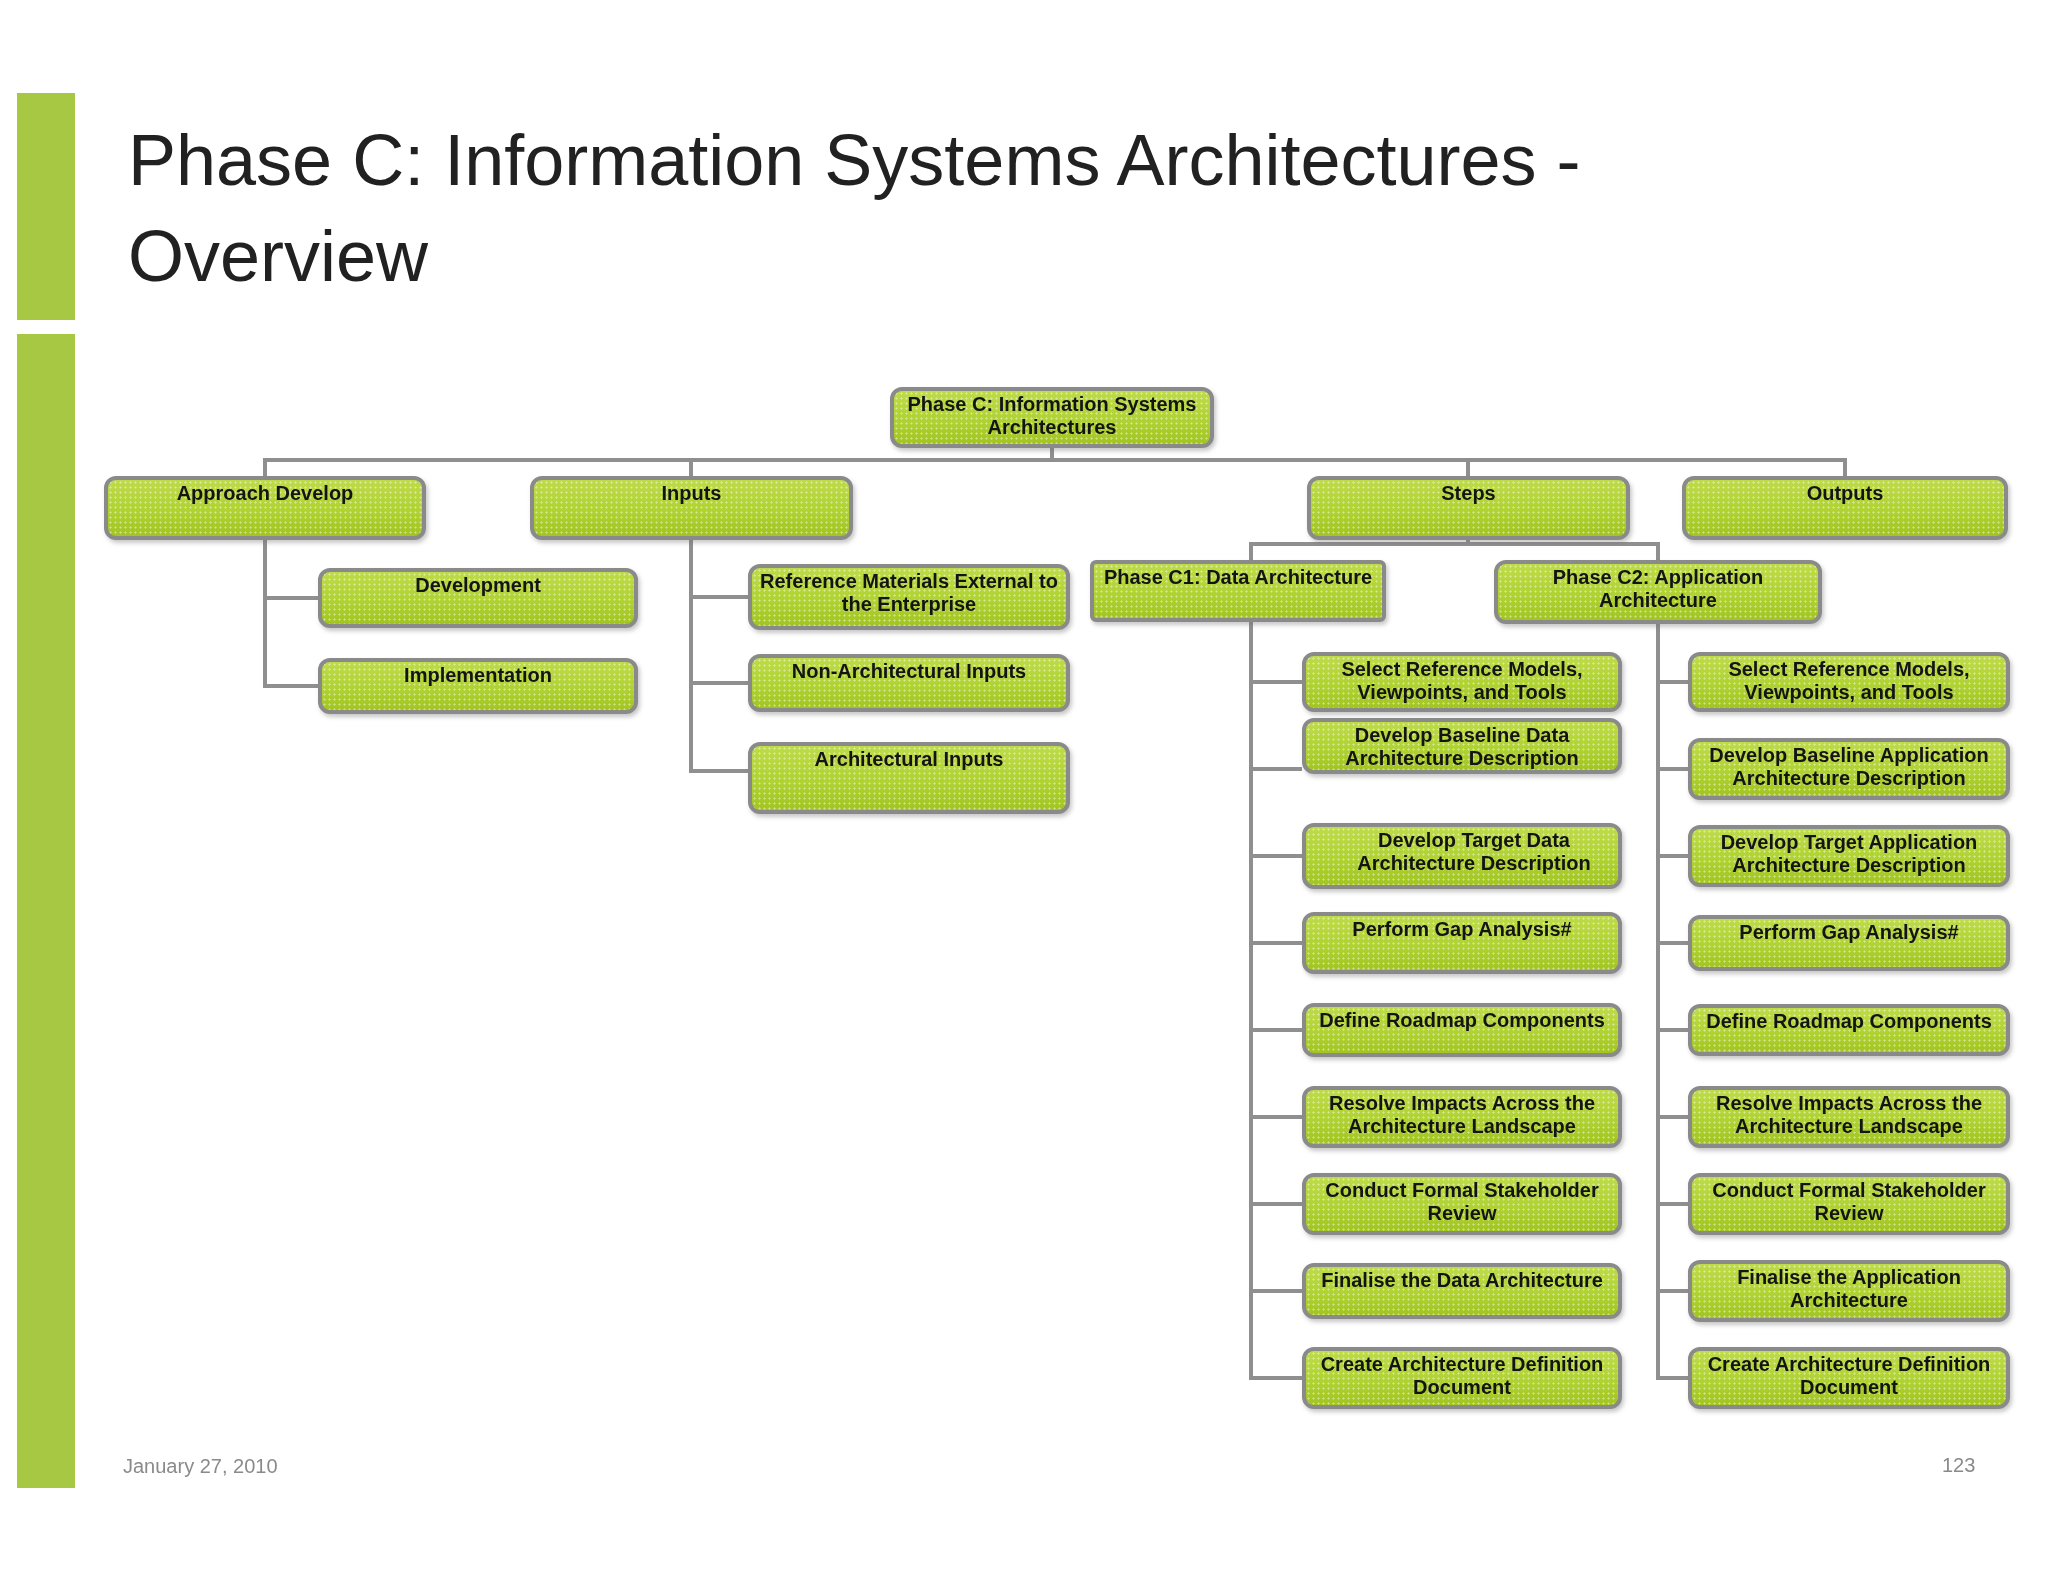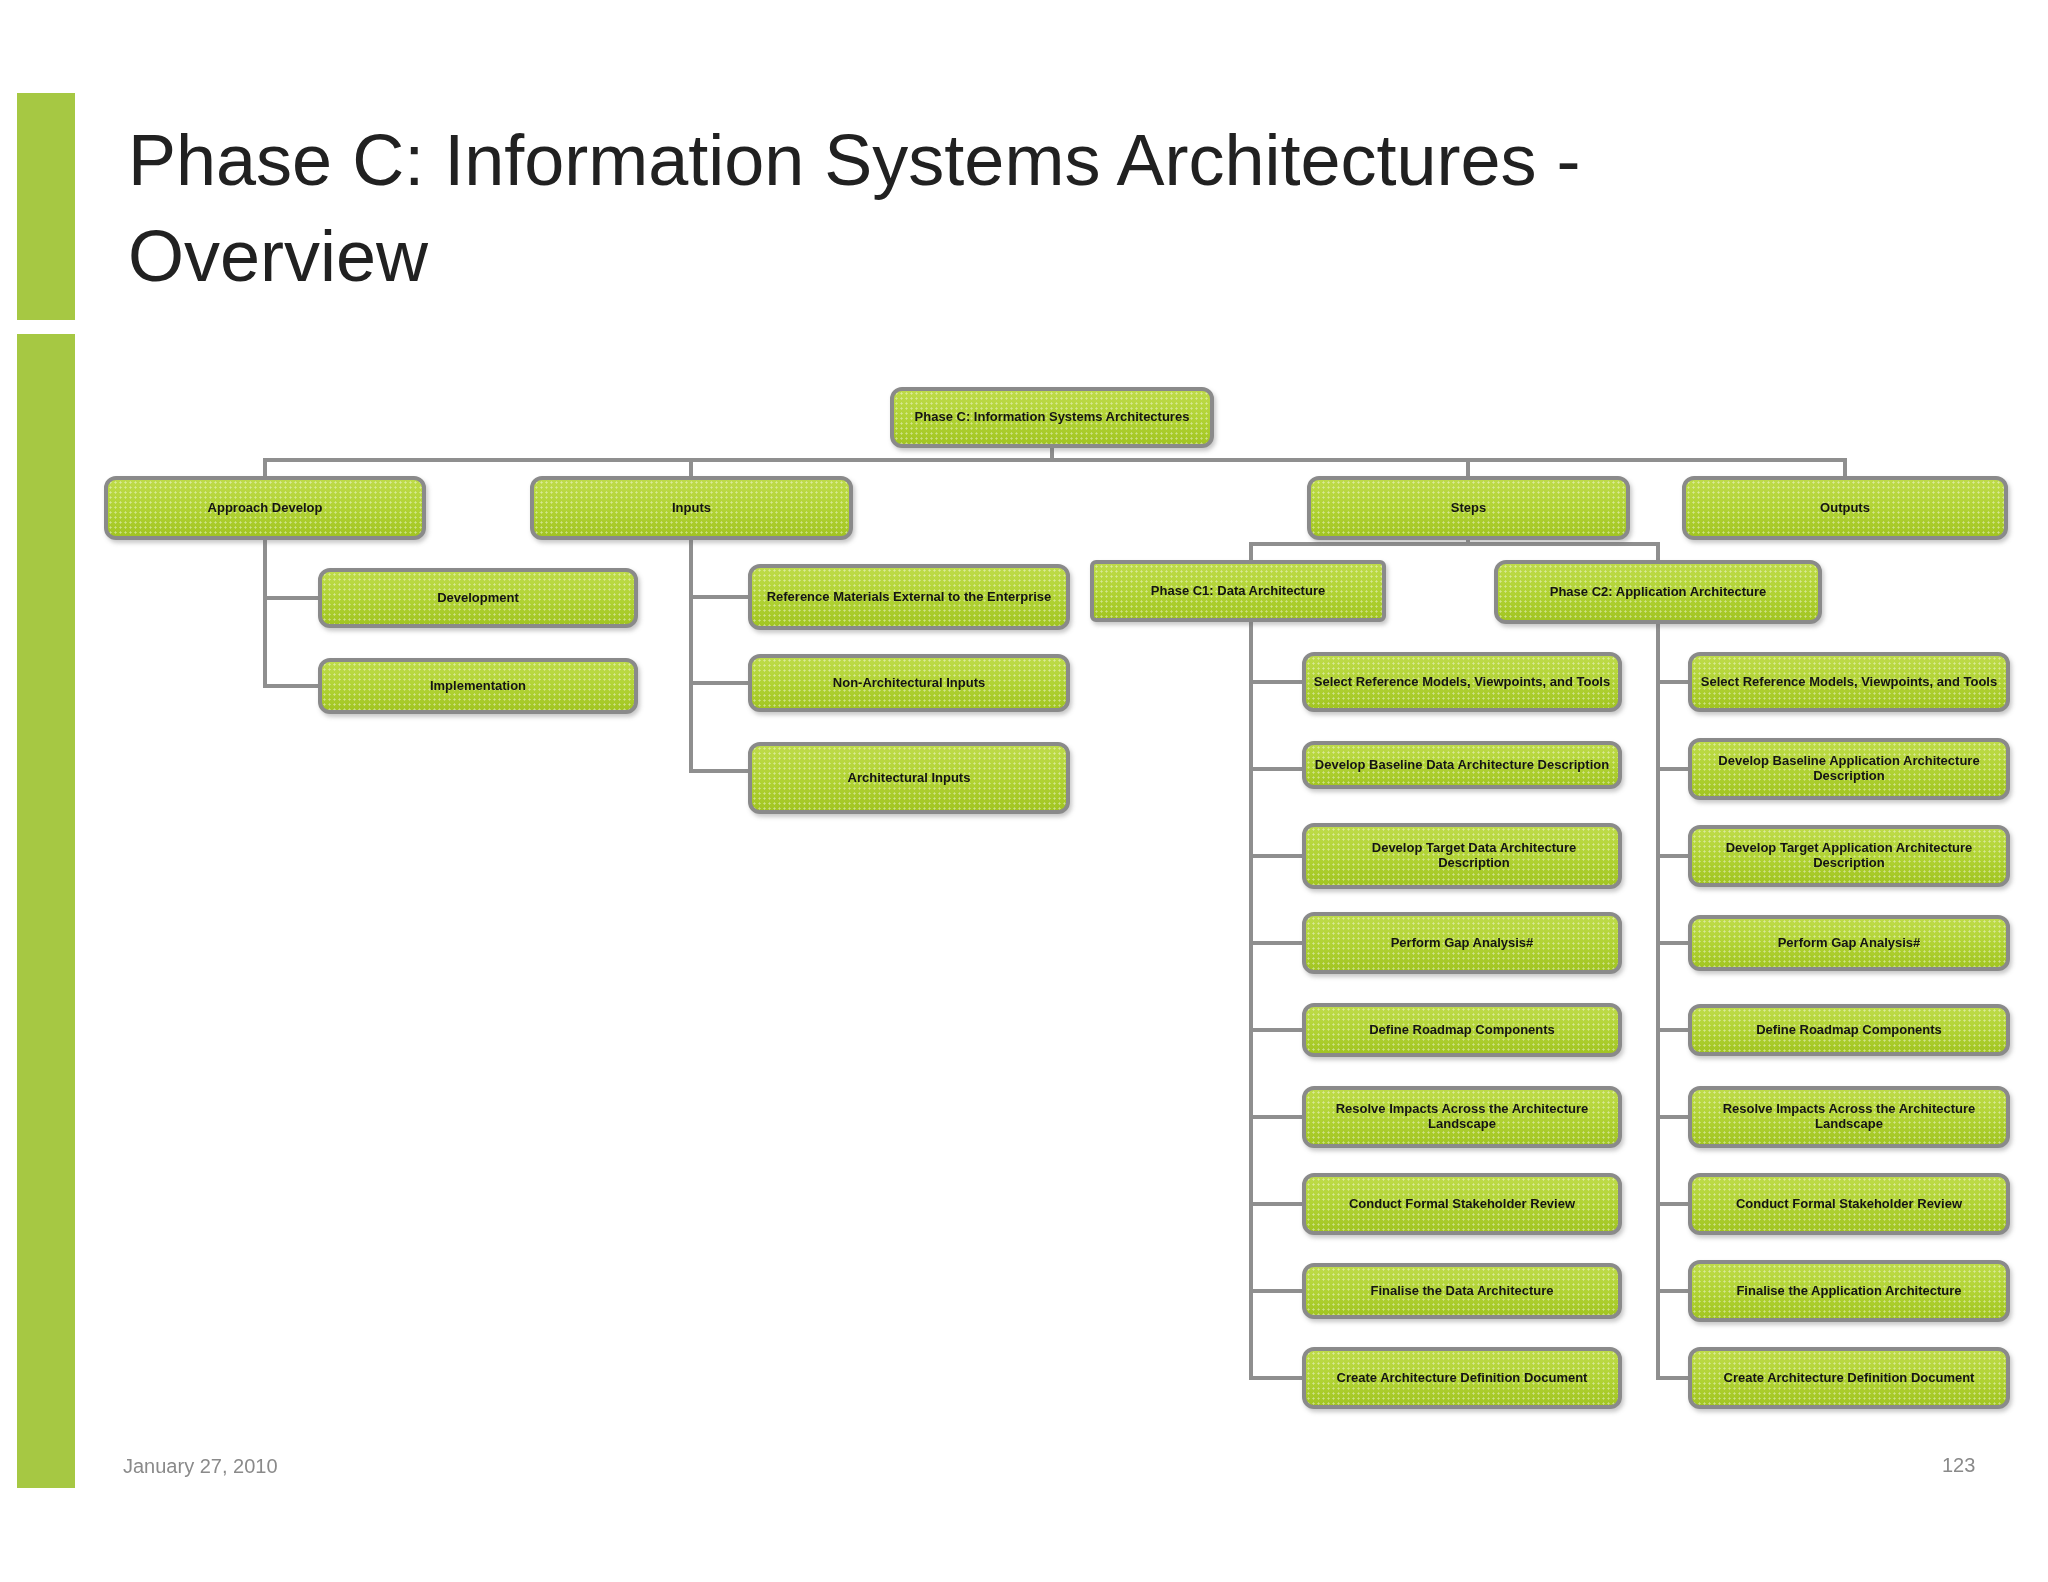--- a/index.html
+++ b/index.html
@@ -34,25 +34,24 @@
     box-sizing: border-box;
     border: 4px solid #8a8a8a;
     border-radius: 12px;
     background-color: #aecf2f;
     background-image:
       radial-gradient(circle, rgba(255,255,255,0.45) 0.9px, rgba(255,255,255,0) 1.2px),
       linear-gradient(180deg, #bedb49 0%, #b0d233 55%, #a2c522 100%);
     background-size: 5px 5px, 100% 100%;
     box-shadow: 2px 3px 4px rgba(110,110,110,0.38);
     display: flex;
-    align-items: center;
     justify-content: center;
     text-align: center;
     font-weight: bold;
-    font-size: 13px;
+    font-size: 20px;
     line-height: 1.14;
     color: #141414;
     padding: 2px 6px;
   }
   .cl { position: absolute; background: #8f8f8f; }
   .footer-text {
     position: absolute;
     font-size: 20px;
     color: #8a8a8a;
   }
@@ -155,21 +154,21 @@
   <div class="node" style="left:1090px; top:560px; width:296px; height:62px;border-radius:6px;">
       <span>Phase C1: Data Architecture</span>
     </div>
   <div class="node" style="left:1494px; top:560px; width:328px; height:64px;">
       <span>Phase C2: Application Architecture</span>
     </div>
 
   <div class="node" style="left:1302px; top:652px;  width:320px; height:60px;">
       <span>Select Reference Models, Viewpoints, and Tools</span>
     </div>
-  <div class="node" style="left:1302px; top:741px;  width:320px; height:48px;">
+  <div class="node" style="left:1302px; top:718px;  width:320px; height:56px;">
       <span>Develop Baseline Data Architecture Description</span>
     </div>
   <div class="node" style="left:1302px; top:823px;  width:320px; height:66px;padding-left:30px;">
       <span>Develop Target Data Architecture Description</span>
     </div>
   <div class="node" style="left:1302px; top:912px;  width:320px; height:62px;">
       <span>Perform Gap Analysis#</span>
     </div>
   <div class="node" style="left:1302px; top:1003px; width:320px; height:54px;">
       <span>Define Roadmap Components</span>

